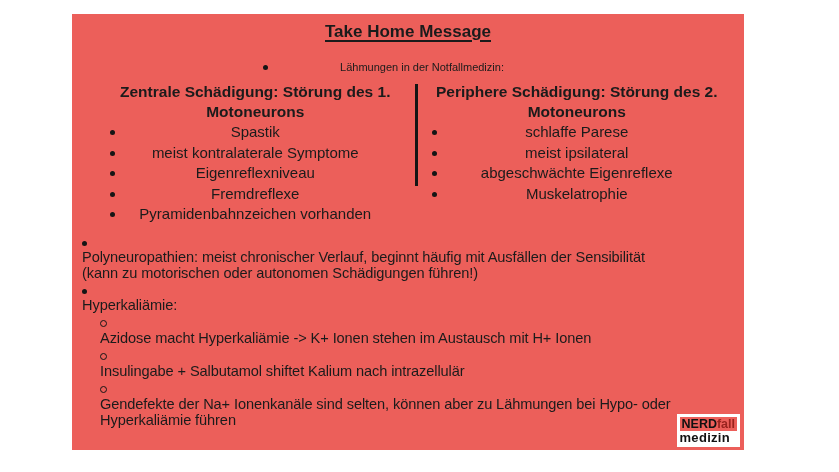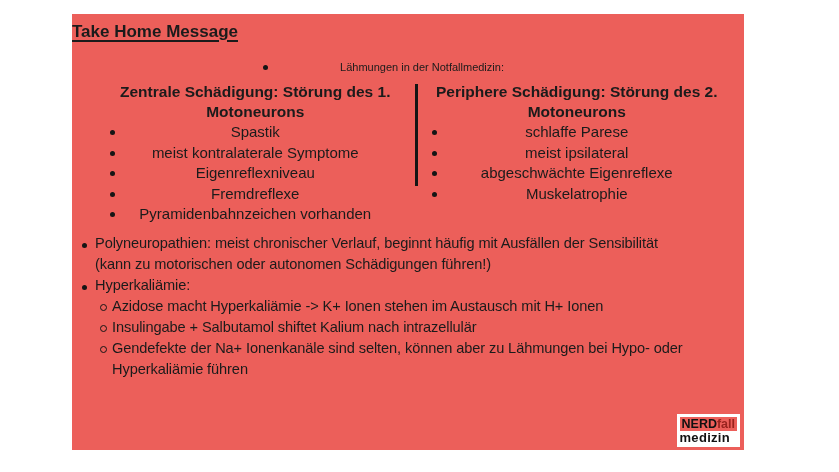--- a/index.html
+++ b/index.html
@@ -5,21 +5,21 @@
   html,body{margin:0;padding:0;}
   body{
     width:839px;height:472px;background:#ffffff;position:relative;
     font-family:"Liberation Sans",sans-serif;color:#1b1b1b;overflow:hidden;
   }
   .panel{
     position:absolute;left:72px;top:14px;width:672px;height:436px;
     background:#EC5F5A;box-sizing:border-box;padding-top:8px;
   }
   .title{
-    text-align:left;font-weight:bold;font-size:17px;line-height:20px;
+    text-align:center;font-weight:bold;font-size:17px;line-height:20px;
     text-decoration:underline;text-decoration-thickness:2px;text-underline-offset:3px;
   }
   .intro-row{position:relative;margin-top:15px;height:20px;}
   .intro-row .dot{position:absolute;left:191px;top:8px;}
   .intro-text{text-align:center;font-size:11px;line-height:20px;padding-left:28px;}
 
   .columns{display:flex;margin-top:5px;padding:0 10px;margin-left:16px;}
   .col{flex:1;min-width:0;}
   .col-heading{
     font-weight:bold;font-size:15.5px;line-height:20px;text-align:center;white-space:pre-line;
@@ -27,21 +27,21 @@
   .col-list{list-style:none;margin:0;padding:0;}
   .col-item{position:relative;line-height:20.5px;font-size:15px;}
   .col-item .dot{position:absolute;left:12px;top:8px;}
   .col-item .txt{display:block;text-align:center;}
   .divider{flex:0 0 3px;width:3px;height:102px;background:#151515;margin:2px 2px 0 2px;}
 
   .dot{width:5px;height:5px;border-radius:50%;background:#151515;display:inline-block;}
   .ring{width:5px;height:5px;border-radius:50%;border:1.5px solid #151515;display:inline-block;background:transparent;box-sizing:content-box;}
 
   .notes{margin-top:8px;font-size:14.6px;letter-spacing:-0.1px;}
-  .note{display:flex;line-height:21px;}
+  .note{display:flex;line-height:16px;flex-direction:column;}
   .note.lvl1{padding-left:10px;}
   .note.lvl2{padding-left:28px;}
   .note .marker-col{flex:0 0 13px;}
   .note.lvl2 .marker-col{flex:0 0 12px;}
   .note .dot,.note .ring{margin-top:7px;}
   .note .txt{flex:1;white-space:pre-line;padding-right:2px;}
   .note.spaced{margin-top:20px;}
 
   .logo{
     position:absolute;right:4px;bottom:3px;background:#ffffff;

